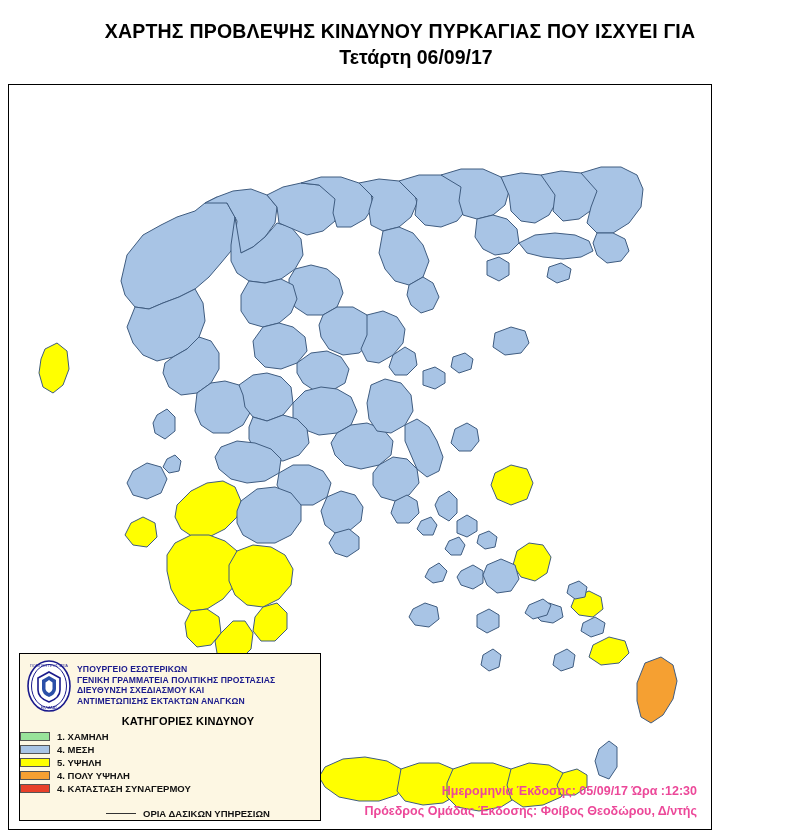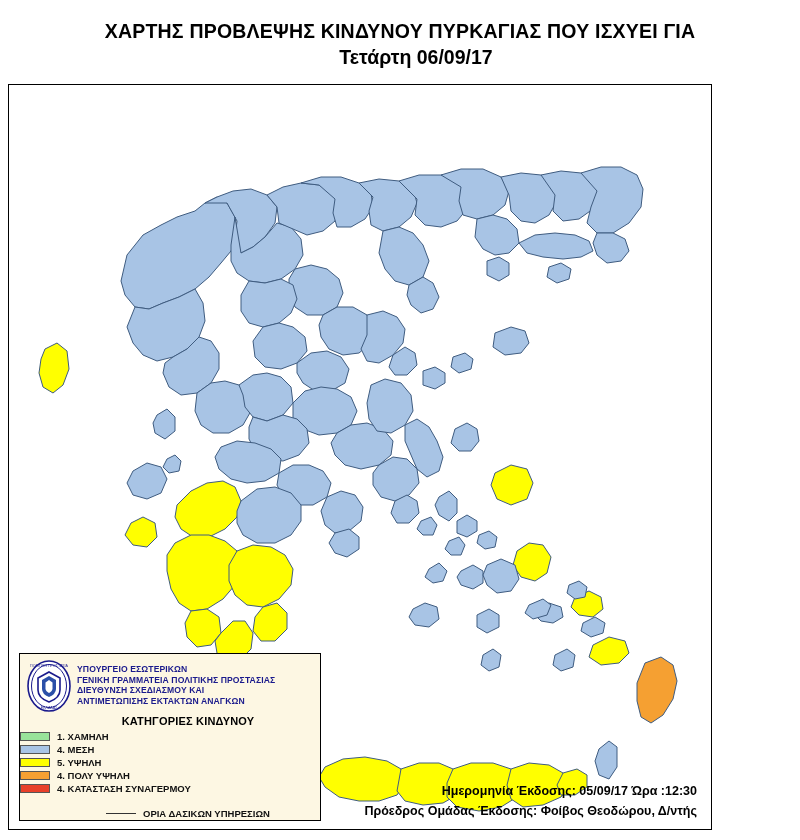--- a/index.html
+++ b/index.html
@@ -135,21 +135,21 @@
     margin-right: 7px;
   }
   
   #footer {
     position: absolute;
     right: 14px;
     bottom: 8px;
     text-align: right;
     font-size: 12.5px;
     line-height: 20px;
-    color: #000000;
+    color: #ec4899;
     font-weight: bold;
   }
   .footer-line { white-space: nowrap; }
 </style>
 </head>
 <body>
 
 <div id="page">
 
   <div id="title-block">

